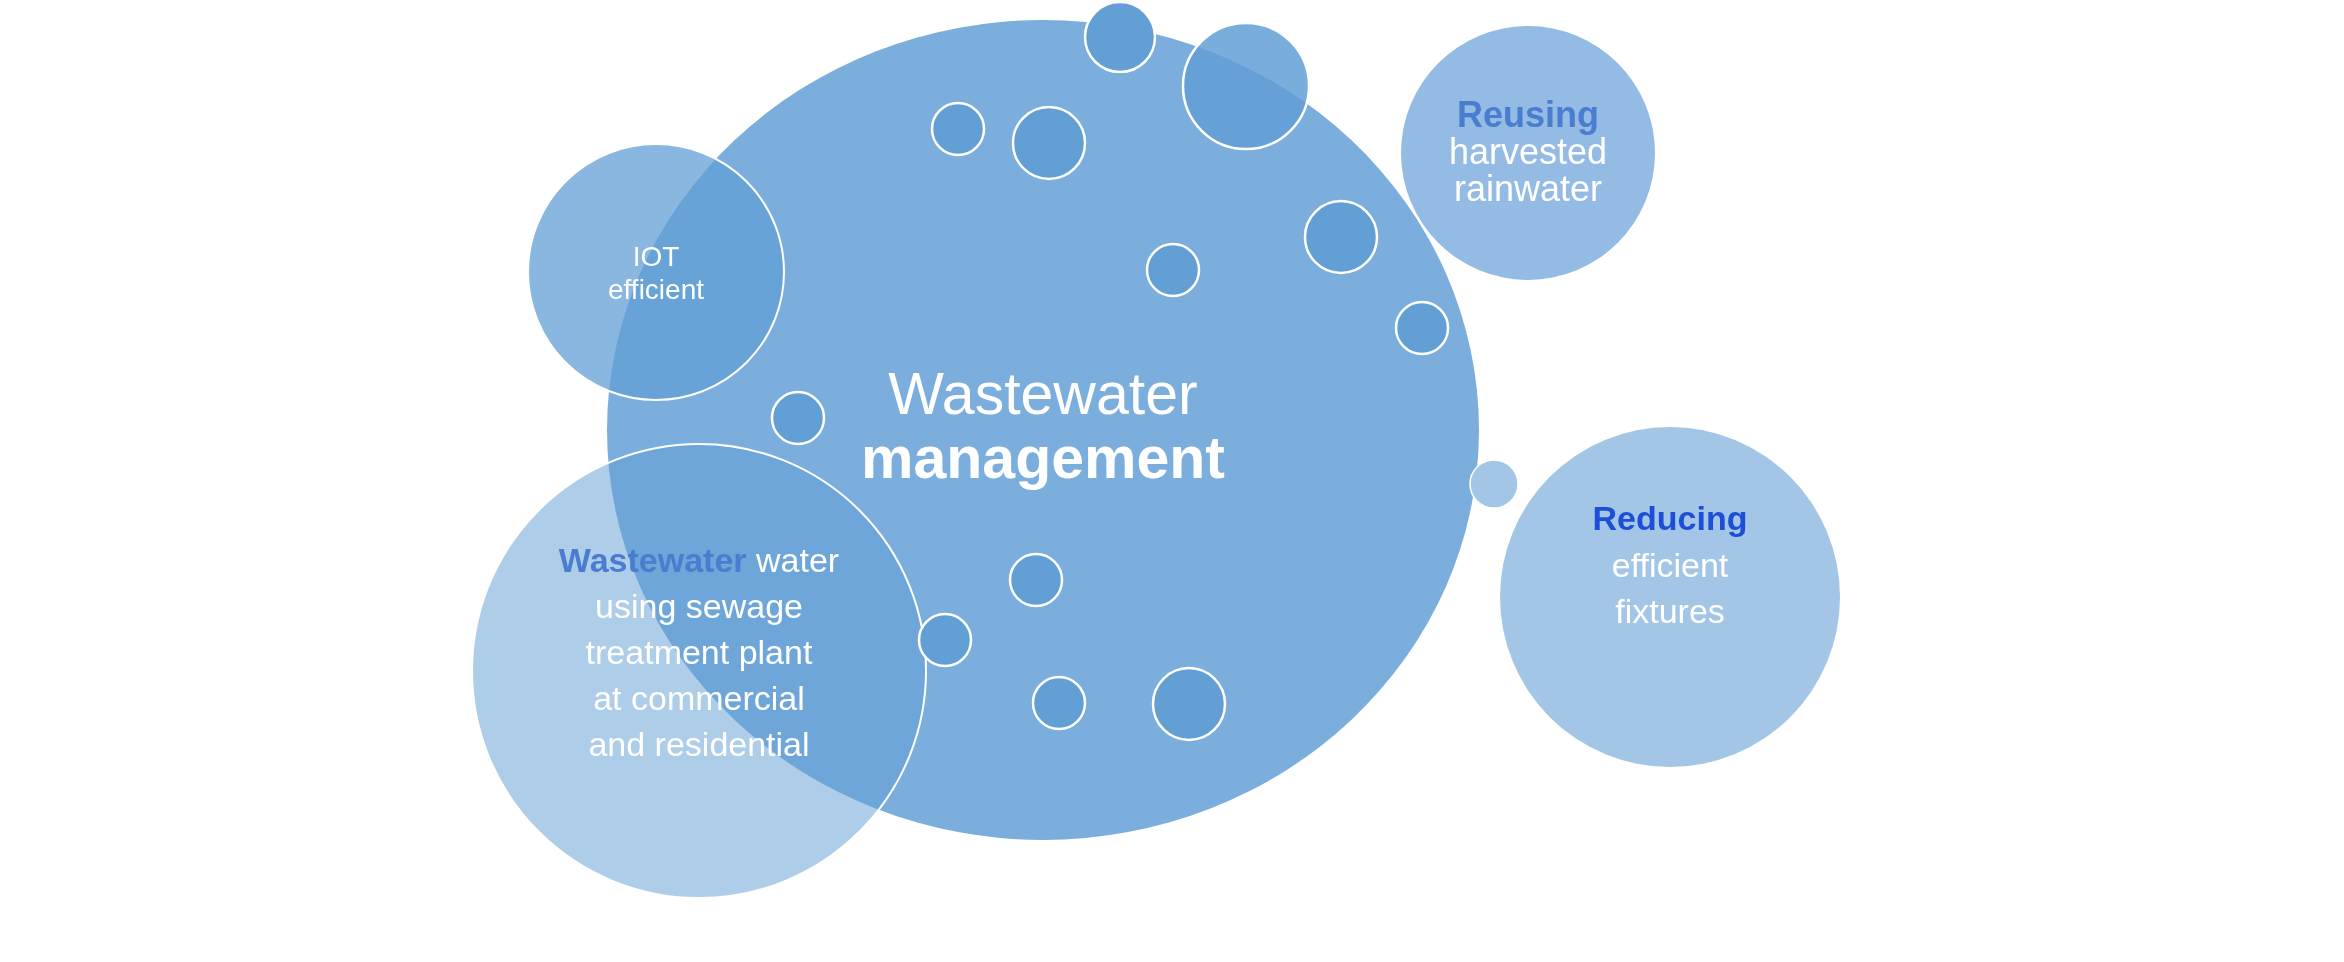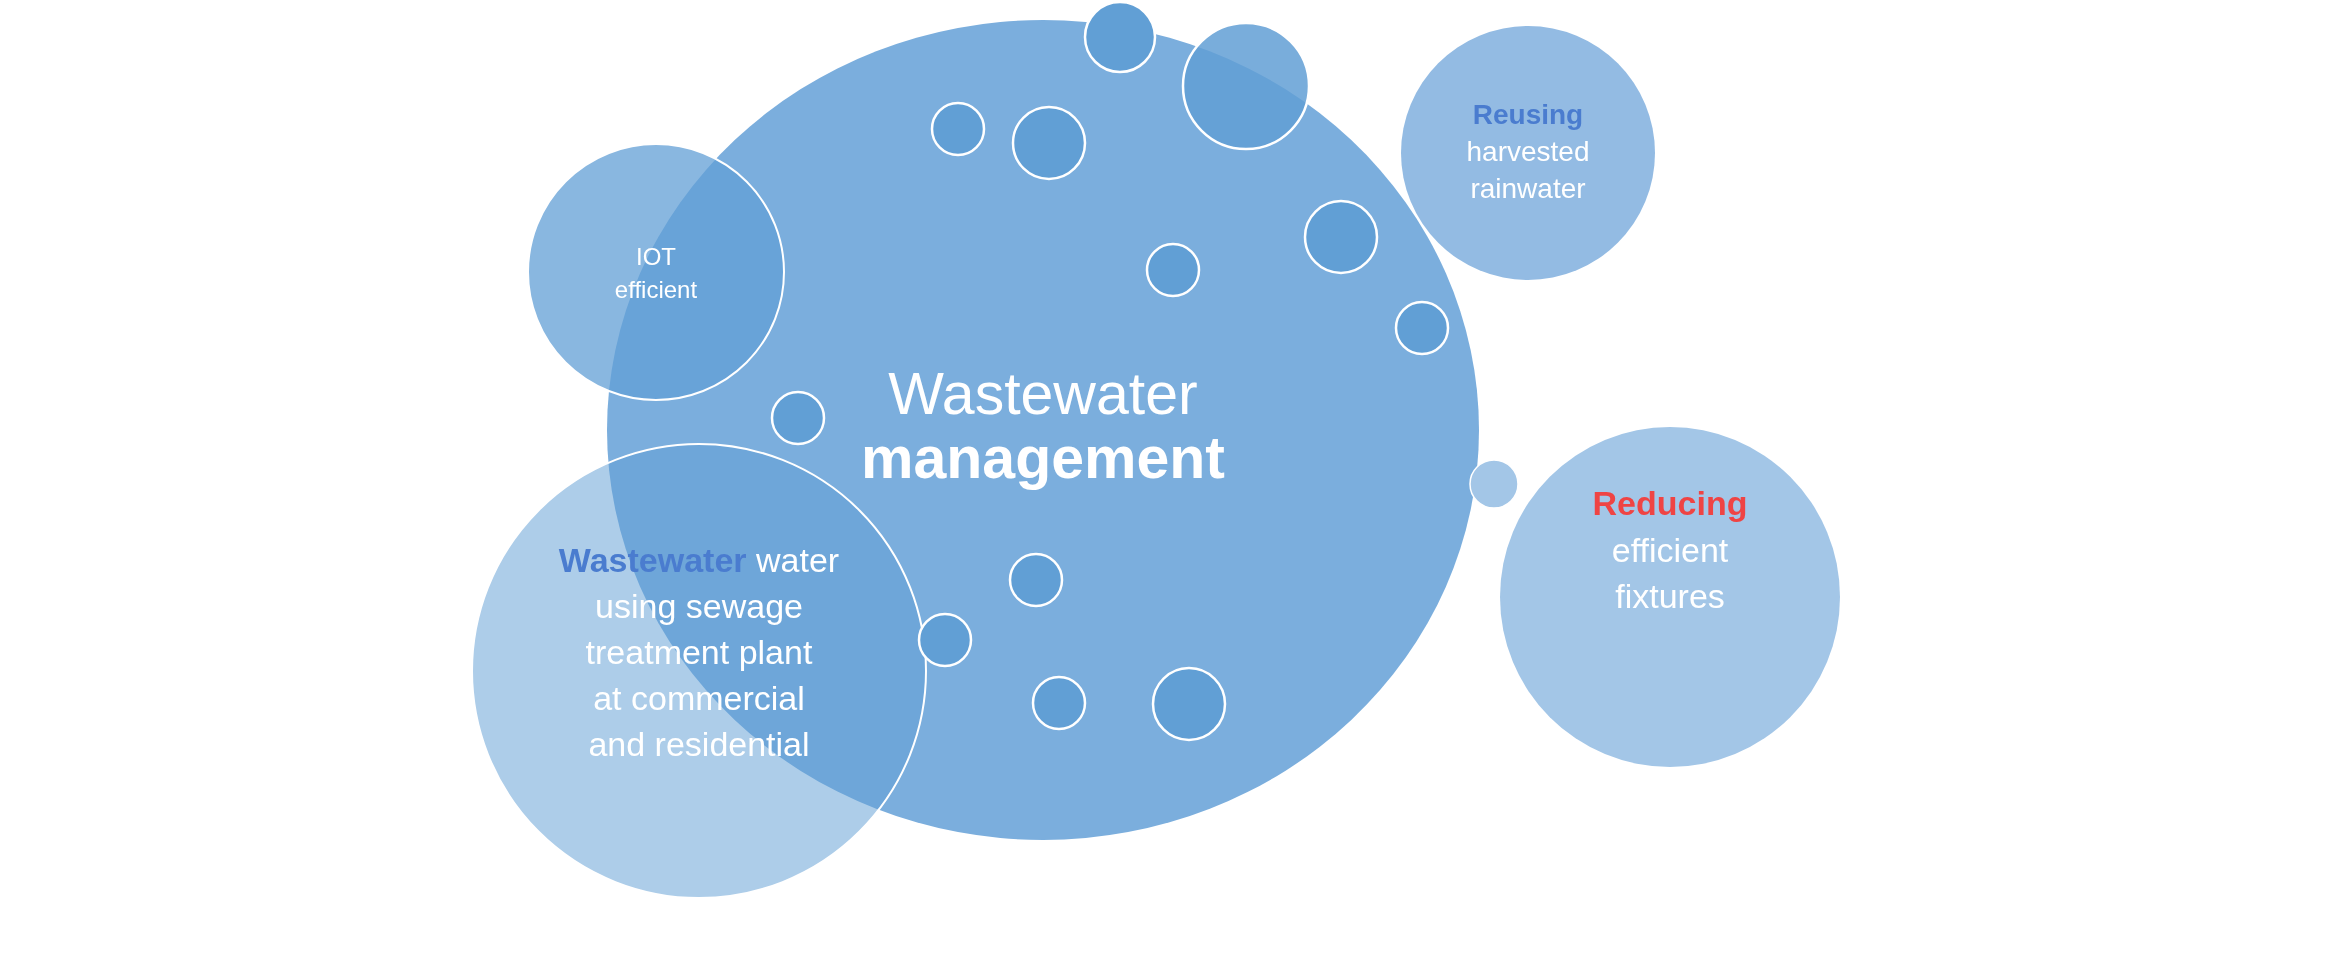--- a/index.html
+++ b/index.html
@@ -40,33 +40,33 @@
   <circle cx="945" cy="640" r="26" fill="#619FD5" stroke="#ffffff" stroke-width="2.5"></circle>
   <circle cx="1059" cy="703" r="26" fill="#619FD5" stroke="#ffffff" stroke-width="2.5"></circle>
   <circle cx="1189" cy="704" r="36" fill="#619FD5" stroke="#ffffff" stroke-width="2.5"></circle>
 </svg>
 
 <div class="label" style="left:843px; top:362px; width:400px; font-size:59px; line-height:64px;">
   <span class="line">Wastewater</span>
   <span class="line" style="font-weight:bold;">management</span>
 </div>
 
-<div class="label" style="left:556px; top:240px; width:200px; font-size:24px; line-height:33px;text-align:center;">
+<div class="label" style="left:556px; top:240px; width:200px; font-size:28px; line-height:33px;text-align:center;">
   <span class="line">IOT</span>
   <span class="line">efficient</span>
 </div>
 
-<div class="label" style="left:1428px; top:96px; width:200px; font-size:28px; line-height:37px;">
+<div class="label" style="left:1428px; top:96px; width:200px; font-size:36px; line-height:37px;">
   <span class="line em" style="color: rgb(74, 124, 207);">Reusing</span>
   <span class="line">harvested</span>
   <span class="line">rainwater</span>
 </div>
 
 <div class="label" style="left:1545px; top:480px; width:250px; font-size:34px; line-height:46.5px;">
-  <span class="line em" style="color: #ef4444;">Reducing</span>
+  <span class="line em" style="color: #1d4ed8; margin-top: 15px;">Reducing</span>
   <span class="line">efficient</span>
   <span class="line">fixtures</span>
 </div>
 
 <div class="label" style="left:549px; top:537px; width:300px; font-size:34px; line-height:46px;">
   <span class="line"><span class="em" style="color: rgb(74, 124, 207);">Wastewater</span><span style="white-space:pre;"> water</span></span>
   <span class="line">using sewage</span>
   <span class="line">treatment plant</span>
   <span class="line">at commercial</span>
   <span class="line">and residential</span>

